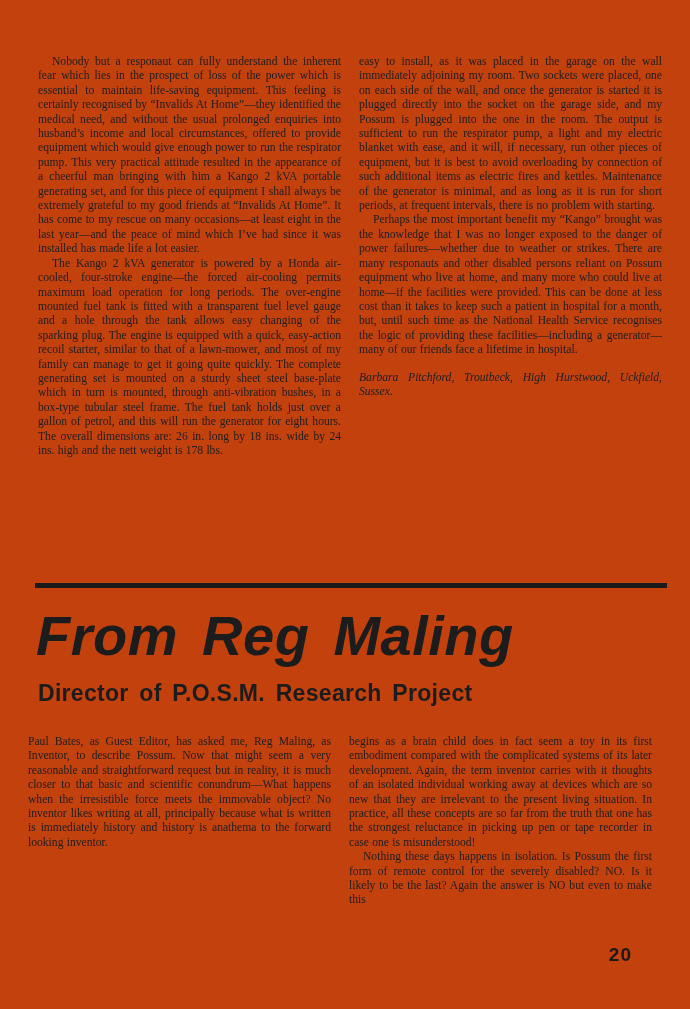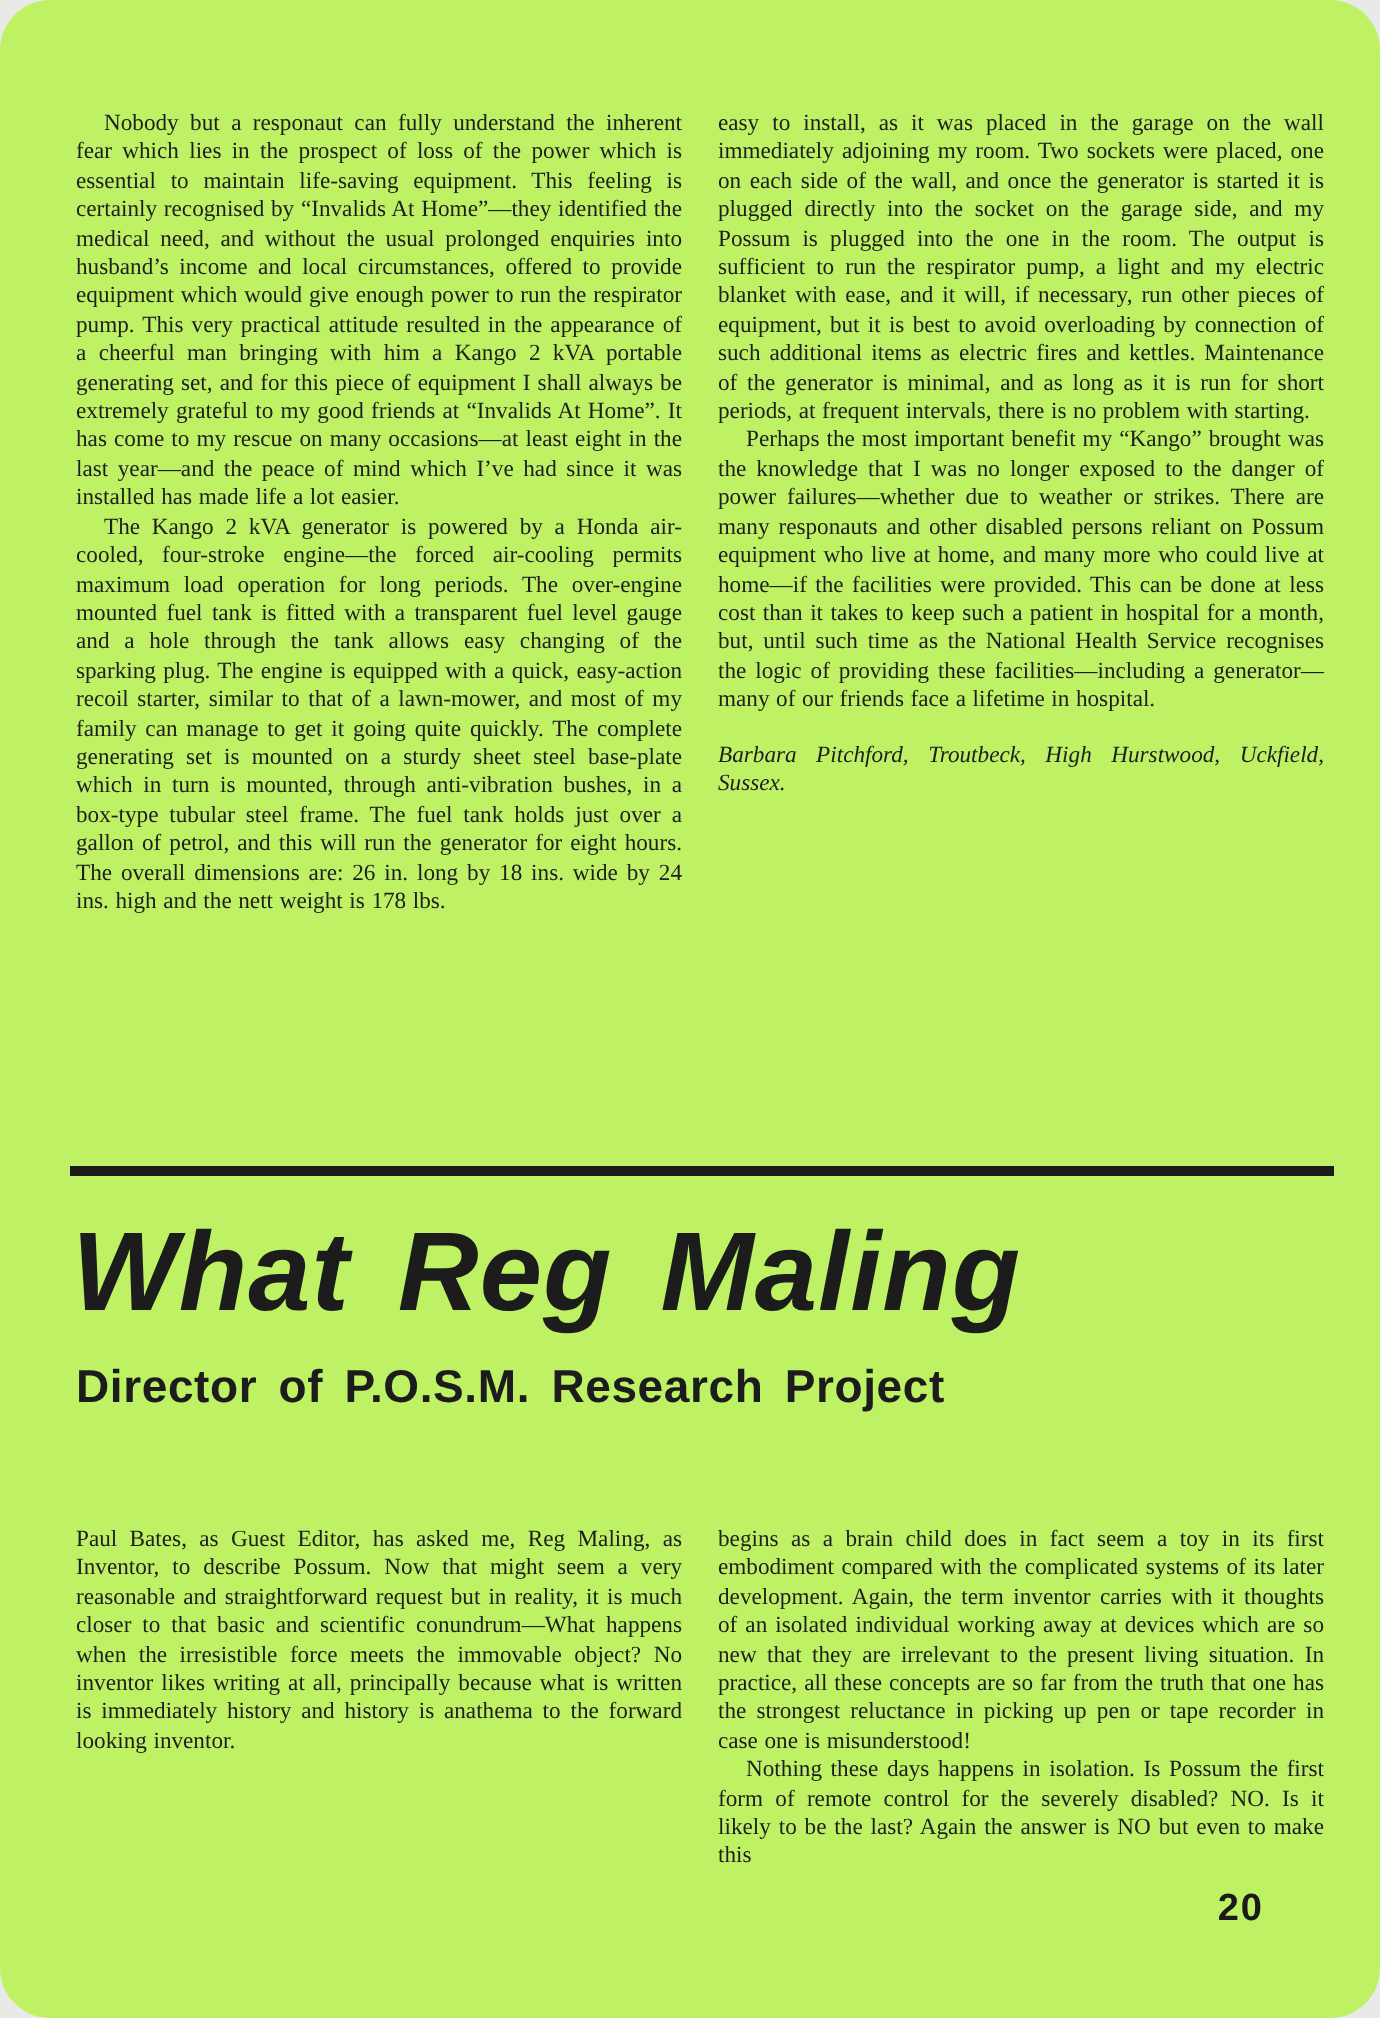--- a/index.html
+++ b/index.html
@@ -5,25 +5,24 @@
   html, body {
     margin: 0;
     padding: 0;
     background: #e9e9e7;
   }
   .page {
     position: relative;
     width: 690px;
     height: 1009px;
     margin: 0 auto;
-    background: #bef264;
+    background: #c2410c;
     overflow: hidden;
     font-family: "Liberation Serif", serif;
     color: #1e1e1e;
-    border-radius: 25px;
   }
   
   .letter-section {
     position: absolute;
     left: 38px;
     top: 55px;
     width: 624px;
     display: flex;
     gap: 18px;
   }
@@ -77,26 +76,25 @@
     font-size: 23px;
     line-height: 26px;
     letter-spacing: 0.3px;
     word-spacing: 4px;
     color: #1c1c1c;
     white-space: nowrap;
   }
   
   .article-section {
     position: absolute;
-    left: 38px;
+    left: 28px;
     top: 735px;
     width: 624px;
     display: flex;
     gap: 18px;
-    margin-top: 28px;
   }
   
   .page-number {
     position: absolute;
     top: 944px;
     right: 58px;
     font-family: "Liberation Sans", sans-serif;
     font-weight: bold;
     font-size: 19px;
     letter-spacing: 1px;
@@ -115,21 +113,21 @@
     </div>
     <div class="col">
       <p>easy to install, as it was placed in the garage on the wall immediately adjoining my room.  Two sockets were placed, one on each side of the wall, and once the generator is started it is plugged directly into the socket on the garage side, and my Possum is plugged into the one in the room.  The output is sufficient to run the respirator pump, a light and my electric blanket with ease, and it will, if necessary, run other pieces of equipment, but it is best to avoid overloading by connection of such additional items as electric fires and kettles.  Maintenance of the generator is minimal, and as long as it is run for short periods, at frequent intervals, there is no problem with starting.</p>
       <p class="indent">Perhaps the most important benefit my “Kango” brought was the knowledge that I was no longer exposed to the danger of power failures—whether due to weather or strikes.  There are many responauts and other disabled persons reliant on Possum equipment who live at home, and many more who could live at home—if the facilities were provided.  This can be done at less cost than it takes to keep such a patient in hospital for a month, but, until such time as the National Health Service recognises the logic of providing these facilities—including a generator—many of our friends face a lifetime in hospital.</p>
       <p class="signature">Barbara Pitchford, Troutbeck, High Hurstwood, Uckfield, Sussex.</p>
     </div>
   </div>
 
   <div class="divider"></div>
 
-  <div class="article-title">What Reg Maling</div>
+  <div class="article-title">From Reg Maling</div>
   <div class="article-subtitle">Director of P.O.S.M. Research Project</div>
 
   <div class="article-section">
     <div class="col">
       <p>Paul Bates, as Guest Editor, has asked me, Reg Maling, as Inventor, to describe Possum.  Now that might seem a very reasonable and straightforward request but in reality, it is much closer to that basic and scientific conundrum—What happens when the irresistible force meets the immovable object?  No inventor likes writing at all, principally because what is written is immediately history and history is anathema to the forward looking inventor.</p>
     </div>
     <div class="col">
       <p>begins as a brain child does in fact seem a toy in its first embodiment compared with the complicated systems of its later development.  Again, the term inventor carries with it thoughts of an isolated individual working away at devices which are so new that they are irrelevant to the present living situation.  In practice, all these concepts are so far from the truth that one has the strongest reluctance in picking up pen or tape recorder in case one is misunderstood!</p>
       <p class="indent">Nothing these days happens in isolation.  Is Possum the first form of remote control for the severely disabled?  NO.  Is it likely to be the last? Again the answer is NO but even to make this</p>
     </div>

